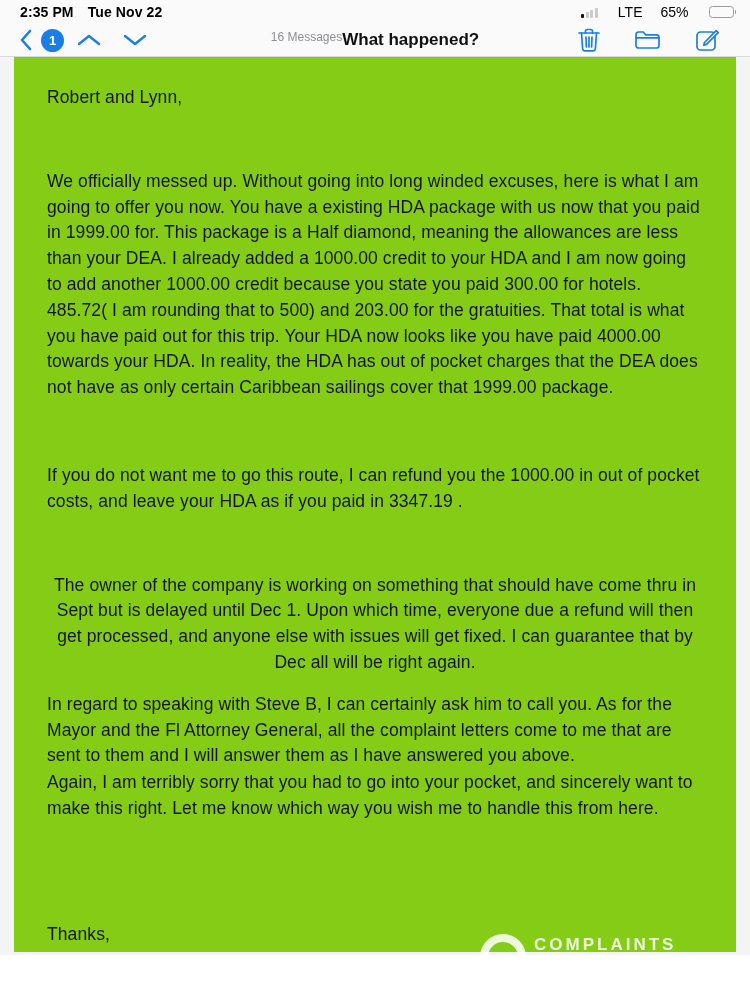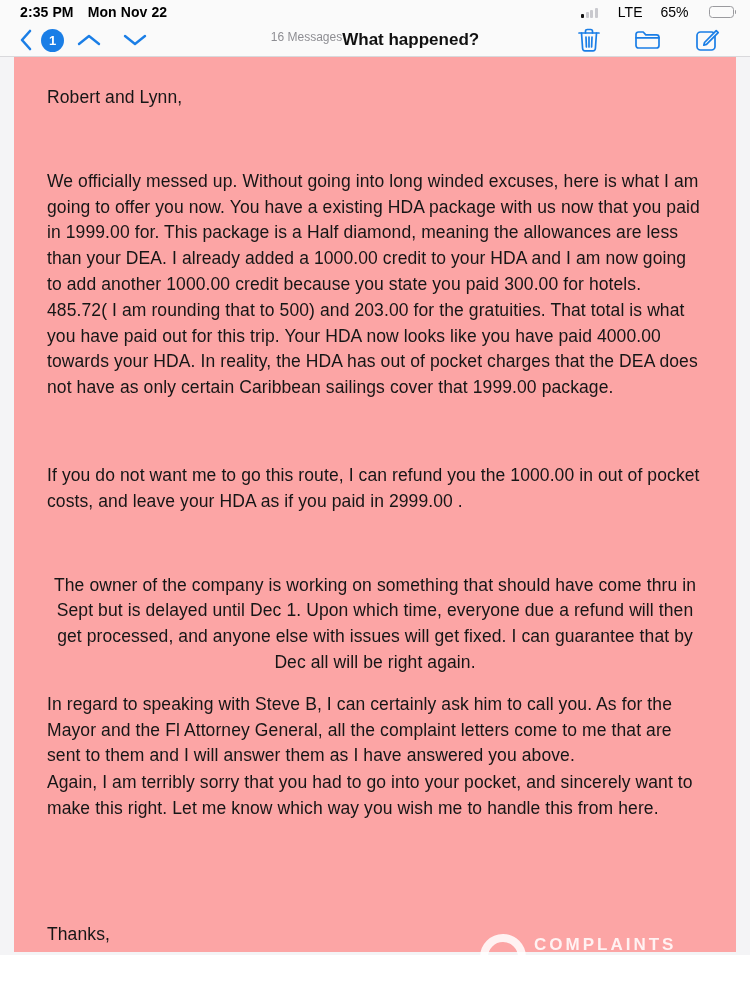--- a/index.html
+++ b/index.html
@@ -41,21 +41,21 @@
   .badge{width:23px;height:23px;border-radius:50%;background:var(--blue);color:#fff;
     font-size:13px;font-weight:600;display:flex;align-items:center;justify-content:center;margin:0 4px 0 2px;}
   .nav-center{position:absolute;left:50%;top:0;transform:translateX(-50%);height:100%;
     display:flex;flex-direction:row;align-items:center;justify-content:center;line-height:1.1;}
   .thread-count{font-size:12px;color:var(--muted);margin-top:-4px;}
   .nav-title{font-size:17px;font-weight:700;color:#111;}
   .nav-right{margin-left:auto;display:flex;align-items:center;gap:33px;padding-right:12px;}
 
   
   .content-wrap{position:relative;height:895px;background:var(--gutter-bg);z-index:1;}
-  .message-card{position:absolute;left:14px;right:14px;top:0;bottom:0;background:#fca5a5;
+  .message-card{position:absolute;left:14px;right:14px;top:0;bottom:0;background:#84cc16;
     padding:28px 33px 0 33px;overflow:hidden;}
   .message-card p{font-size:17.5px;line-height:25.8px;color:var(--ink);letter-spacing:.1px;}
   .p0{margin-top:0;}
   .p1{margin-top:58px;}
   .p2{margin-top:62px;}
   .p3{margin-top:58px;text-align:center;}
   .p4{margin-top:16px;}
   .p5{margin-top:1px;}
   .p6{margin-top:100px;}
 
@@ -75,21 +75,21 @@
   .wm-line2{font-size:23px;font-weight:700;letter-spacing:5px;margin-top:3px;}
 </style>
 </head>
 <body>
 
 <div class="screen">
 
   <div class="status-bar">
     <div class="status-left">
       <span>2:35 PM</span>
-      <span>Mon Nov 22</span>
+      <span>Tue Nov 22</span>
     </div>
     <div class="status-right">
       <span class="signal">
           <i></i>
           <i></i>
           <i></i>
           <i></i>
         </span>
       <span>LTE</span>
       <span>65%</span>
@@ -154,21 +154,21 @@
           </g>
         </svg>
       </span>
     </div>
   </div>
 
   <div class="content-wrap">
     <div class="message-card">
       <p class="p0">Robert and Lynn,</p>
       <p class="p1">We officially messed up. Without going into long winded excuses, here is what I am going to offer you now. You have a existing HDA package with us now that you paid in 1999.00 for. This package is a Half diamond, meaning the allowances are less than your DEA. I already added a 1000.00 credit to your HDA and I am now going to add another 1000.00 credit because you state you paid 300.00 for hotels. 485.72( I am rounding that to 500) and 203.00 for the gratuities. That total is what you have paid out for this trip. Your HDA now looks like you have paid 4000.00 towards your HDA. In reality, the HDA has out of pocket charges that the DEA does not have as only certain Caribbean sailings cover that 1999.00 package.</p>
-      <p class="p2">If you do not want me to go this route, I can refund you the 1000.00 in out of pocket costs, and leave your HDA as if you paid in 2999.00 .</p>
+      <p class="p2">If you do not want me to go this route, I can refund you the 1000.00 in out of pocket costs, and leave your HDA as if you paid in 3347.19 .</p>
       <p class="p3">The owner of the company is working on something that should have come thru in Sept but is delayed until Dec 1. Upon which time, everyone due a refund will then get processed, and anyone else with issues will get fixed. I can guarantee that by Dec all will be right again.</p>
       <p class="p4">In regard to speaking with Steve B, I can certainly ask him to call you. As for the Mayor and the Fl Attorney General, all the complaint letters come to me that are sent to them and I will answer them as I have answered you above.</p>
       <p class="p5">Again, I am terribly sorry that you had to go into your pocket, and sincerely want to make this right. Let me know which way you wish me to handle this from here.</p>
       <p class="p6">Thanks,</p>
     </div>
   </div>
 
   <div class="bottom-bar">
     <span class="reply-btn icon-btn">
       <svg width="27" height="27" viewBox="0 0 24 24">

